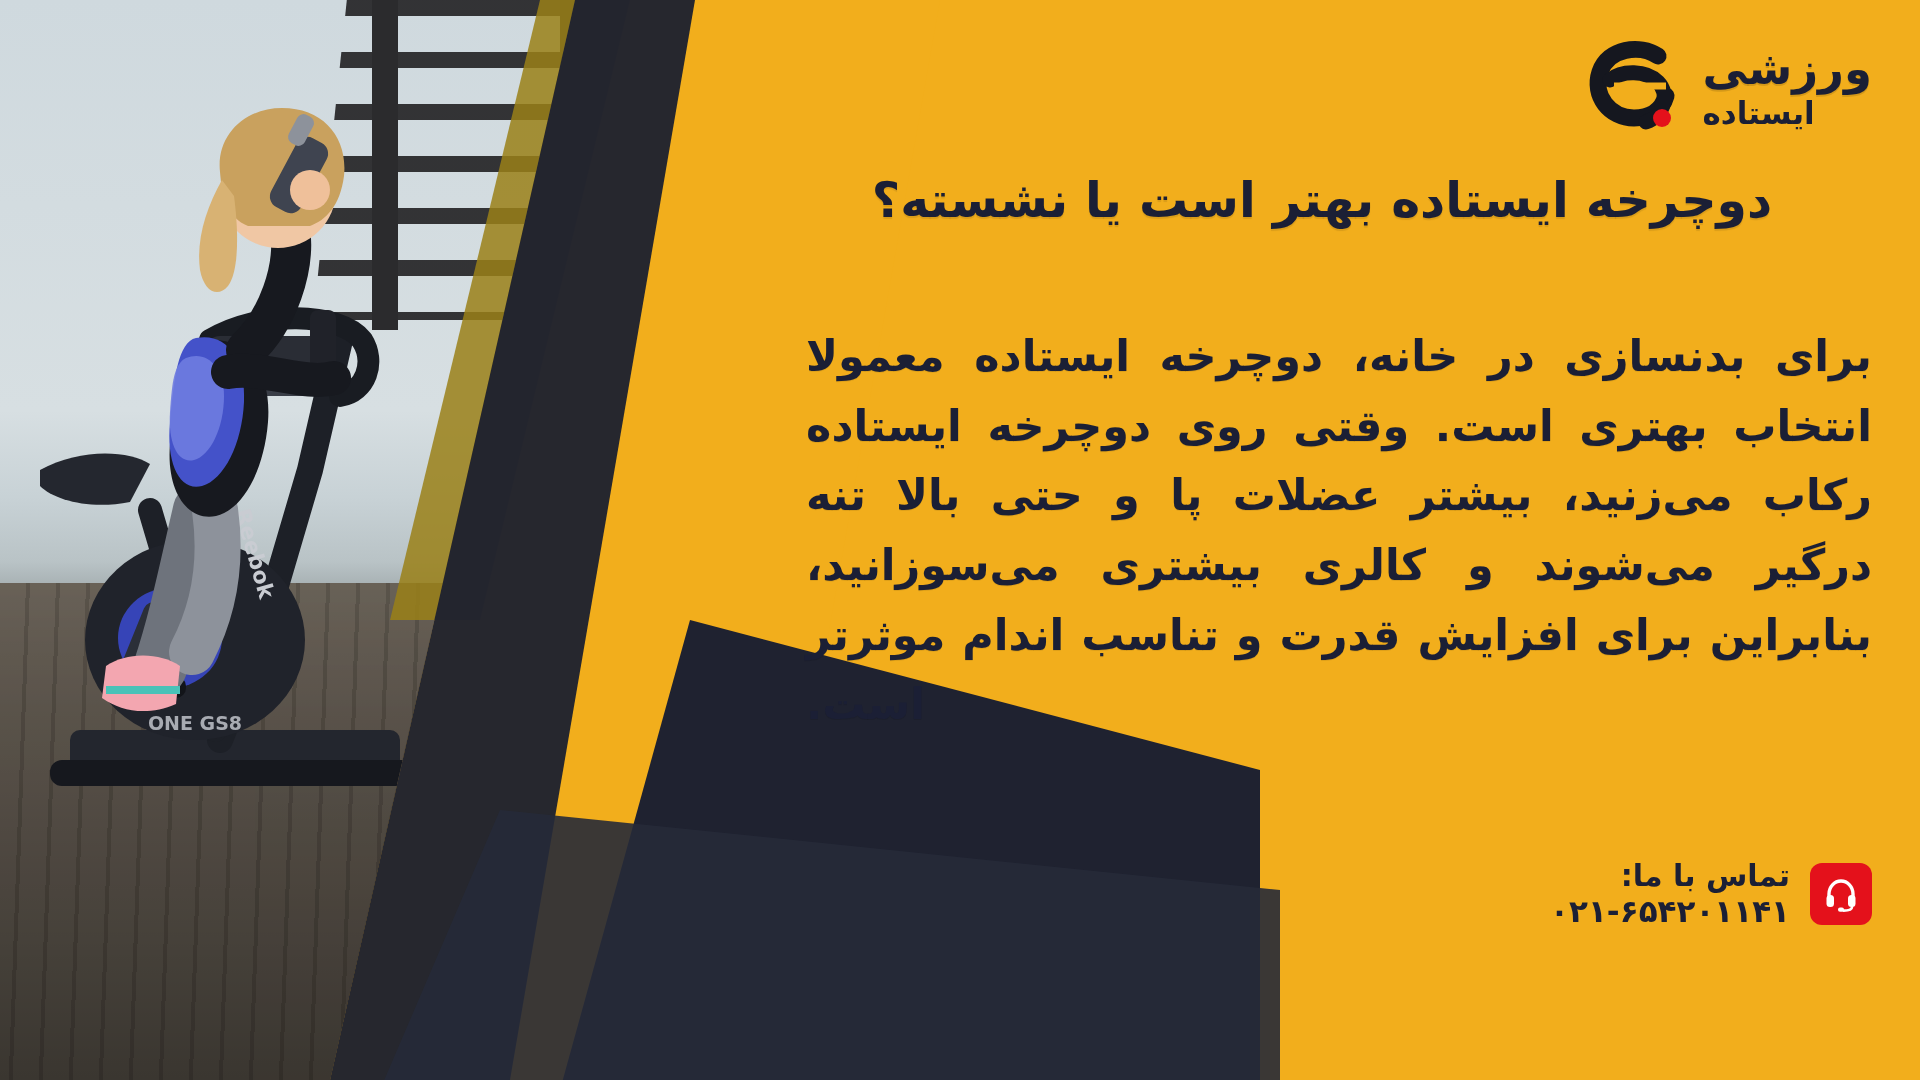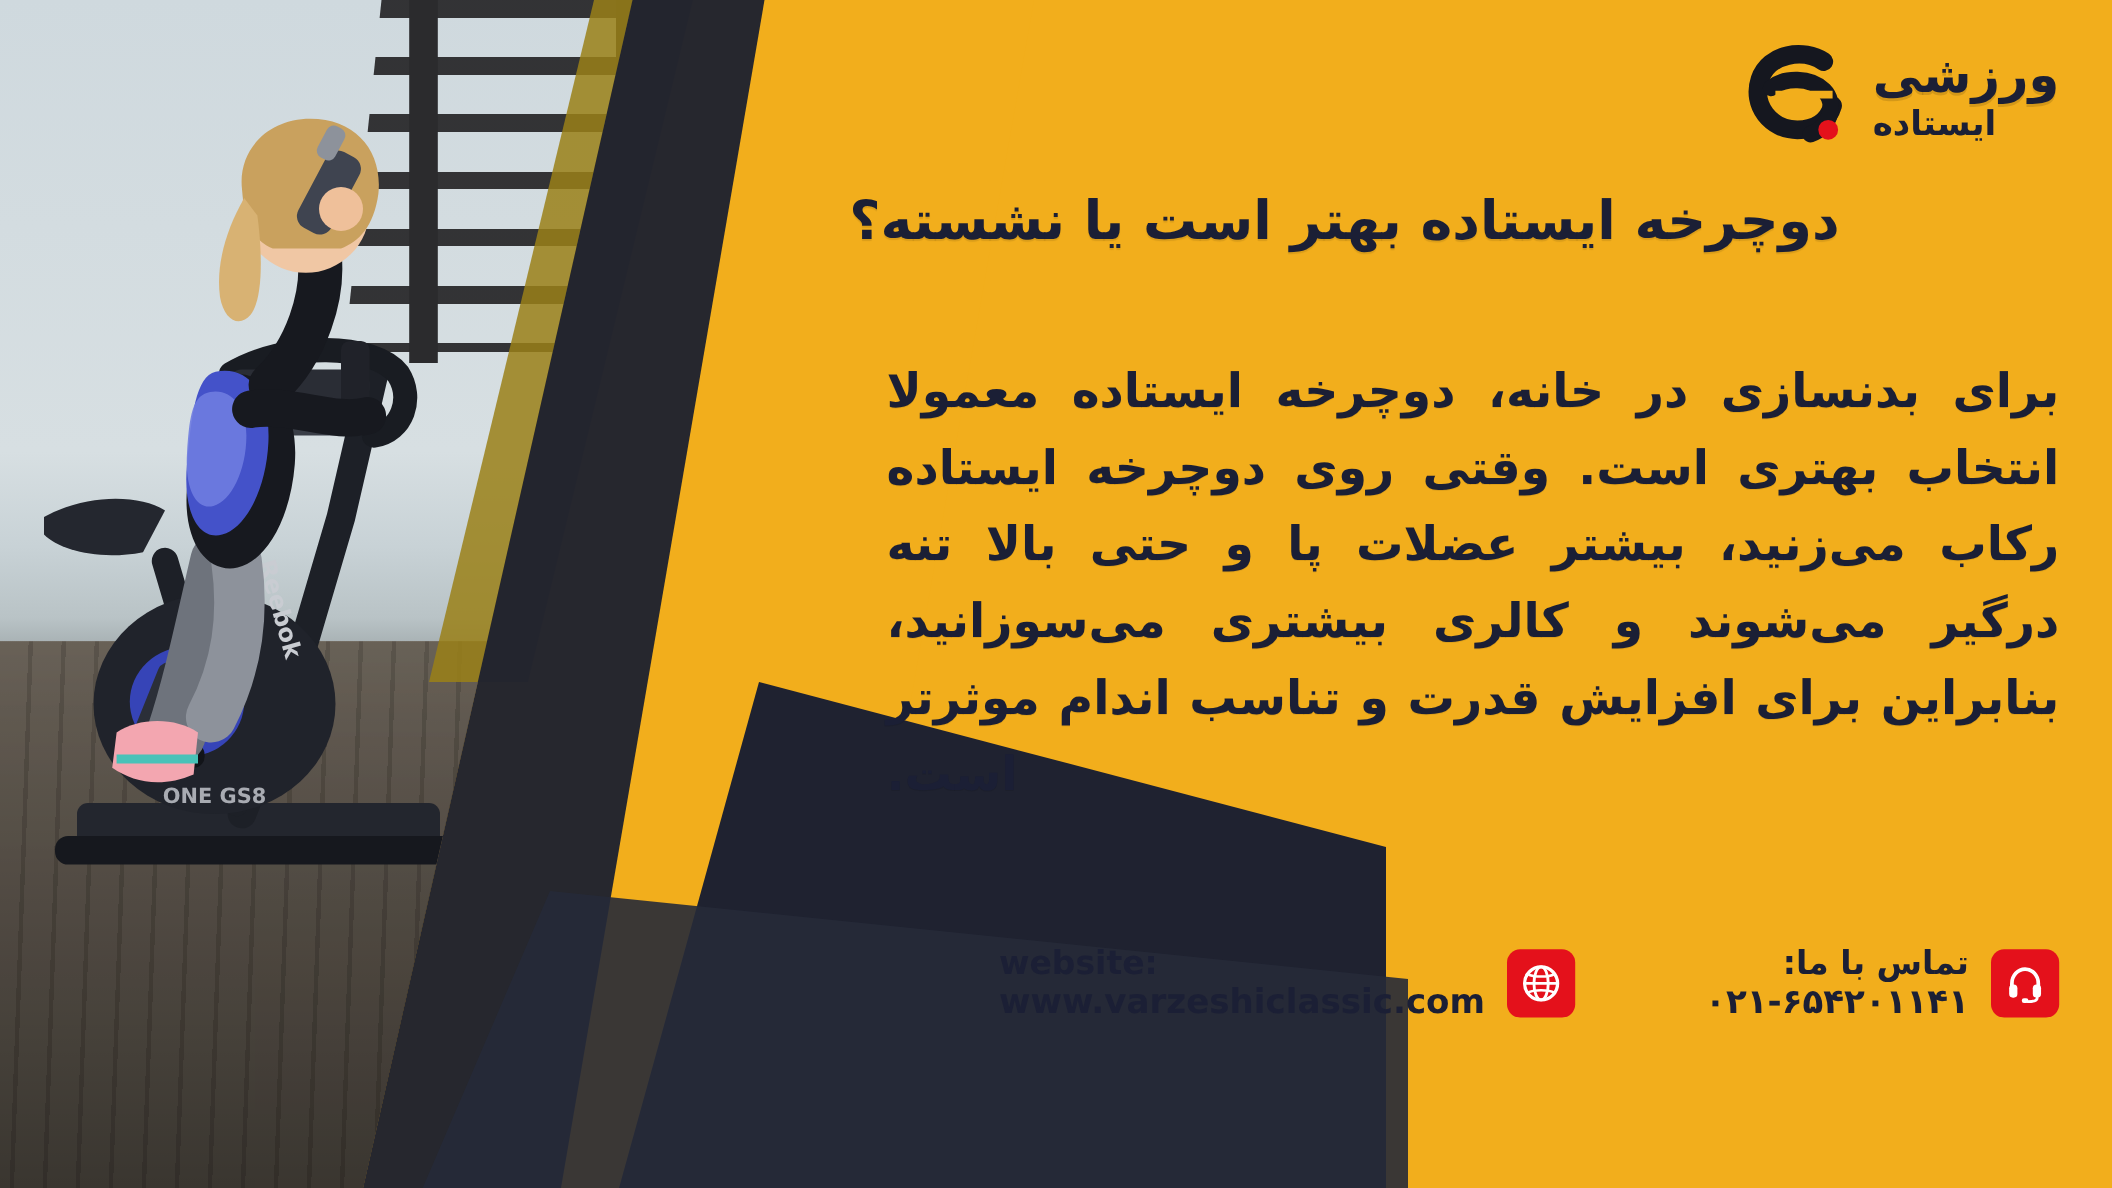--- a/index.html
+++ b/index.html
@@ -116,40 +116,40 @@
     text-shadow:0 2px 0 rgba(0,0,0,.12);
   }
   .logo-sub{
     font-size:31px; font-weight:bold; color:#1b1f35; margin-top:7px;
   }
   .logo-mark{ width:106px; height:106px; position:relative; }
 
   
   .headline{
     position:absolute; right:48px; top:170px;
-    width:1100px; text-align:left;
+    width:1100px; text-align:center;
     font-size:49px; font-weight:bold; color:#1b1f35;
     line-height:1.25; letter-spacing:-.5px;
     text-shadow:0 2px 1px rgba(0,0,0,.10);
   }
 
   
   .body-copy{
     position:absolute; right:48px; top:322px;
     width:1066px; text-align:justify; text-align-last:left;
     font-size:43px; font-weight:bold; color:#1b1f35;
     line-height:1.62; letter-spacing:.2px;
     text-shadow:0 1px 0 rgba(0,0,0,.08);
   }
 
   
   .footer{
     position:absolute; right:48px; bottom:150px;
-    display:flex; flex-direction:row; align-items:flex-start;
-    gap:118px; direction:rtl;
+    display:flex; flex-direction:column; align-items:flex-start;
+    gap:74px; direction:rtl;
   }
   .contact-item{ display:flex; flex-direction:row; align-items:center; gap:20px; }
   .contact-icon{
     width:62px; height:62px; flex:0 0 62px;
     background:#e4111b; border-radius:12px;
     display:flex; align-items:center; justify-content:center;
   }
   .contact-text{ display:flex; flex-direction:column; line-height:1.18; }
   .contact-label{
     font-size:30px; font-weight:bold; color:#1b1f35;
@@ -291,31 +291,16 @@
             <path d="M31 33 C31 35.6 27 36.6 22.5 36.6" stroke="#ffffff" stroke-width="2.6" fill="none" stroke-linecap="round"></path>
             <rect x="17" y="33.6" width="6" height="4.2" rx="2" fill="#ffffff"></rect>
           </svg>
         </span>
         <span class="contact-text">
           <span class="contact-label">تماس با ما:</span>
           <span class="contact-value phone-digits">۰۲۱-۶۵۴۲۰۱۱۴۱</span>
         </span>
       </div>
 
-      <div class="contact-item ltr">
-        <span class="contact-icon">
-          <svg width="40" height="40" viewBox="0 0 40 40">
-            <circle cx="20" cy="20" r="15" stroke="#ffffff" stroke-width="3" fill="none"></circle>
-            <ellipse cx="20" cy="20" rx="6.5" ry="15" stroke="#ffffff" stroke-width="2.6" fill="none"></ellipse>
-            <path d="M5 20 H35" stroke="#ffffff" stroke-width="2.6"></path>
-            <path d="M8 11.5 C13 14.5 27 14.5 32 11.5" stroke="#ffffff" stroke-width="2.4" fill="none"></path>
-            <path d="M8 28.5 C13 25.5 27 25.5 32 28.5" stroke="#ffffff" stroke-width="2.4" fill="none"></path>
-          </svg>
-        </span>
-        <span class="contact-text">
-          <span class="contact-label">website:</span>
-          <span class="contact-value">www.varzeshiclassic.com</span>
-        </span>
-      </div>
 
     </div>
   </div>
 </div>
 
 </body></html>

